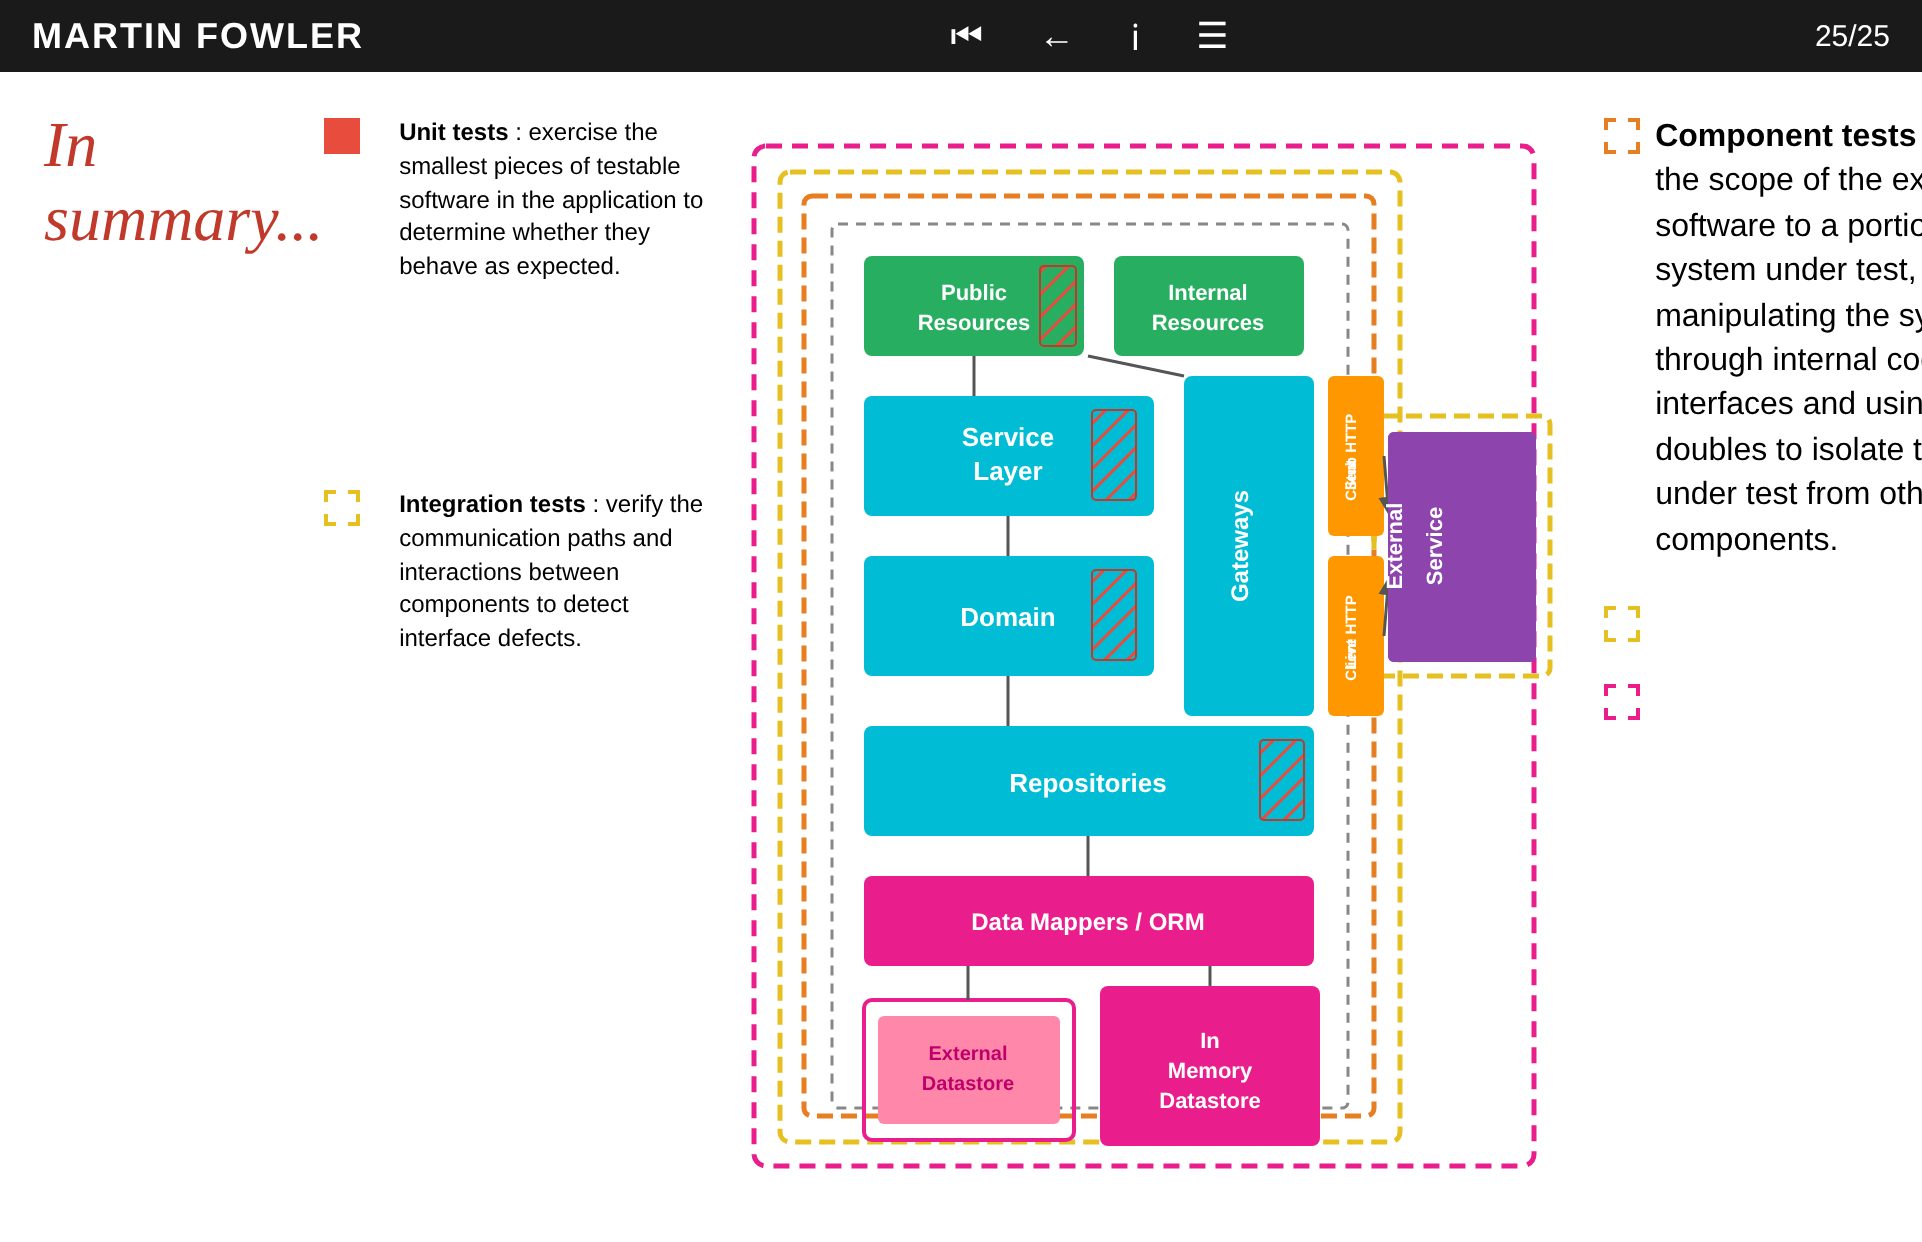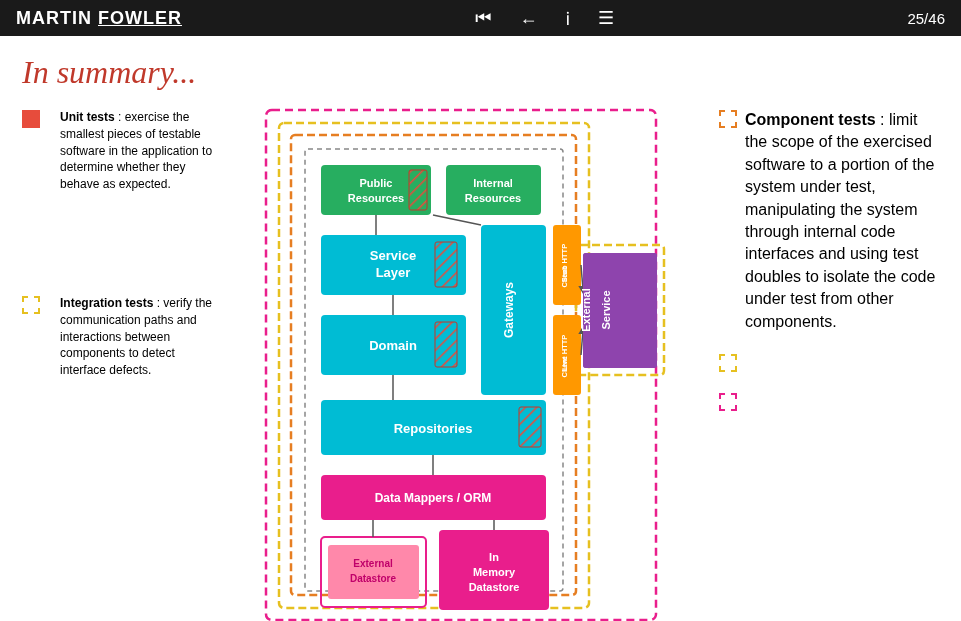--- a/index.html
+++ b/index.html
@@ -22,42 +22,41 @@
       color: #fff;
     }
     .topnav-left {
       font-family: 'Arial Black', Arial, sans-serif;
       font-weight: 900;
       font-size: 18px;
       letter-spacing: 1px;
       text-transform: uppercase;
     }
     .topnav-left span.underline {
-      text-decoration: underline;
     }
     .topnav-center {
       display: flex;
       gap: 28px;
       align-items: center;
     }
     .topnav-center .nav-icon {
       font-size: 18px;
       color: #fff;
       cursor: pointer;
     }
     .topnav-right {
       font-size: 15px;
     }
 
     
     .main {
       padding: 18px 22px 10px 22px;
       height: 585px;
       display: flex;
-      flex-direction: column;
+      flex-direction: row;
     }
 
     .page-title {
       font-family: Georgia, serif;
       font-style: italic;
       font-size: 32px;
       color: #c0392b;
       margin-bottom: 14px;
     }
 
@@ -150,21 +149,21 @@
 <body>
 
 <div class="topnav">
   <div class="topnav-left">MARTIN <span class="underline">FOWLER</span></div>
   <div class="topnav-center">
     <span class="nav-icon">⏮</span>
     <span class="nav-icon">←</span>
     <span class="nav-icon">ℹ</span>
     <span class="nav-icon">☰</span>
   </div>
-  <div class="topnav-right">25/46</div>
+  <div class="topnav-right">25/25</div>
 </div>
 
 <div class="main">
   <div class="page-title">In summary...</div>
 
   <div class="content-area">
 
     <div class="left-panel">
       <div class="legend-item">
         <div class="legend-box red"></div>

